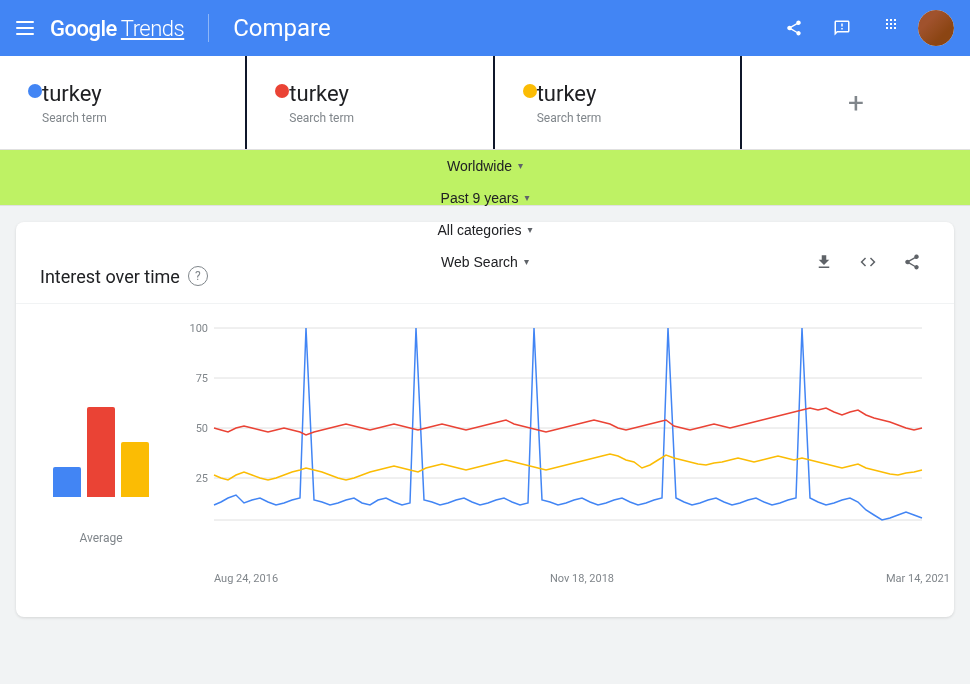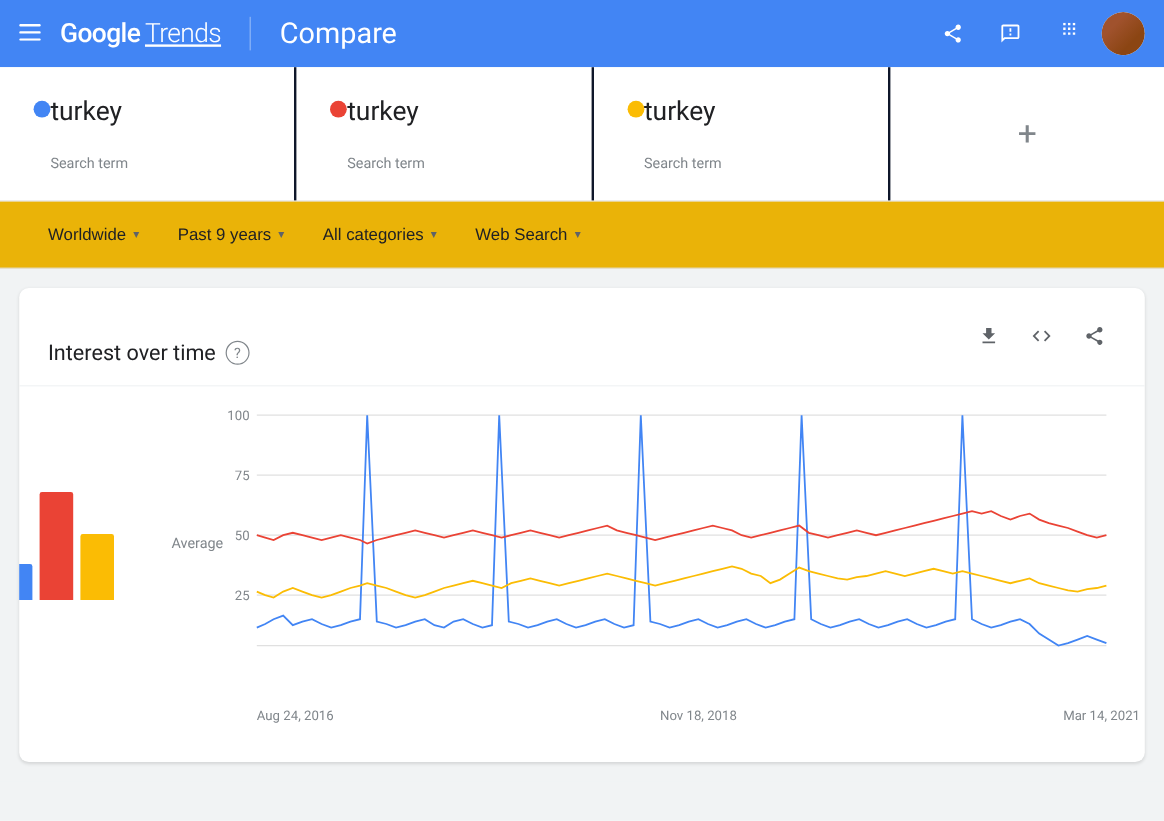--- a/index.html
+++ b/index.html
@@ -78,43 +78,44 @@
     .search-term-content {}
     .search-term-name {
       font-size: 22px;
       font-weight: 400;
       color: #202124;
       line-height: 1.3;
     }
     .search-term-label {
       font-size: 12px;
       color: #80868b;
-      margin-top: 20px;
+      margin-top: 2px;
     }
     .add-term-cell {
       width: 228px;
       display: flex;
       align-items: center;
       justify-content: center;
       cursor: pointer;
     }
     .add-term-plus {
       font-size: 28px;
       color: #80868b;
     }
 
     
     .filters-bar {
-      background: #eab308;
+      background: #bef264;
       padding: 0 24px;
       display: flex;
       align-items: center;
       gap: 0;
       height: 56px;
       border-bottom: 1px solid #e0e0e0;
+      flex-direction: column;
     }
     .filter-btn {
       display: flex;
       align-items: center;
       gap: 6px;
       padding: 8px 16px;
       border-radius: 4px;
       cursor: pointer;
       font-size: 14px;
       color: #202124;
@@ -178,21 +179,21 @@
 
     
     .chart-area {
       padding: 16px 0 32px 0;
       display: flex;
       gap: 0;
     }
     .chart-sidebar {
       width: 170px;
       display: flex;
-      flex-direction: row;
+      flex-direction: column;
       align-items: center;
       justify-content: flex-end;
       padding-bottom: 40px;
       gap: 28px;
     }
     .bar-chart {
       display: flex;
       align-items: flex-end;
       gap: 6px;
       height: 100px;

